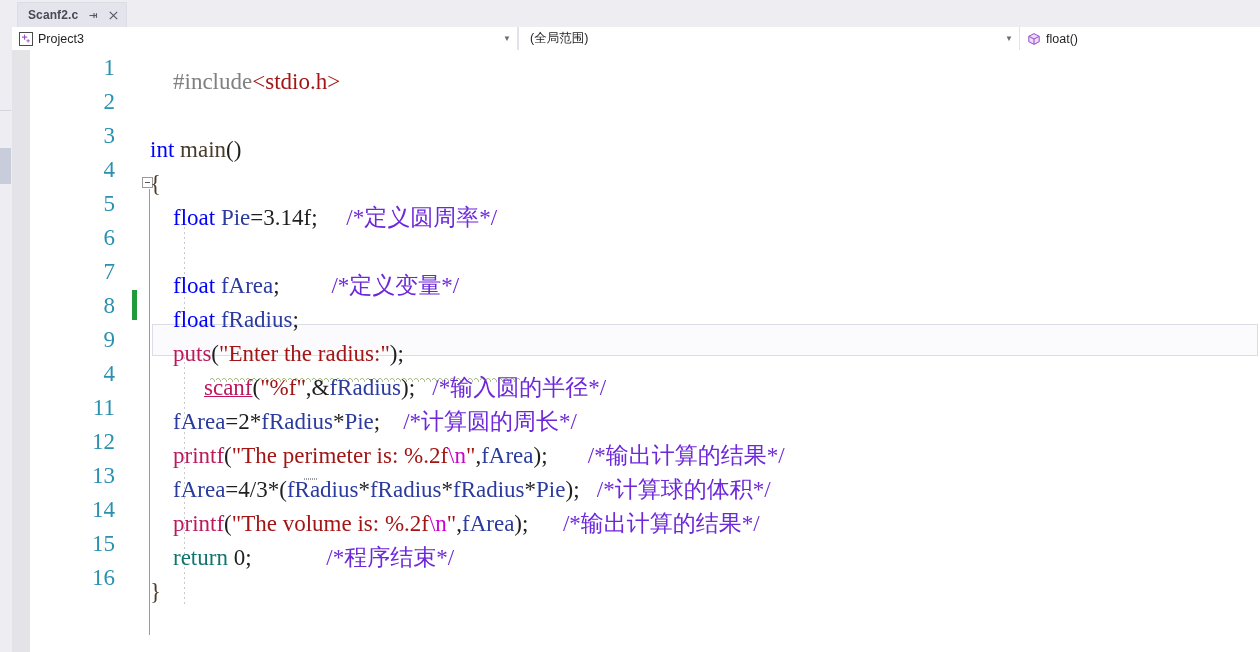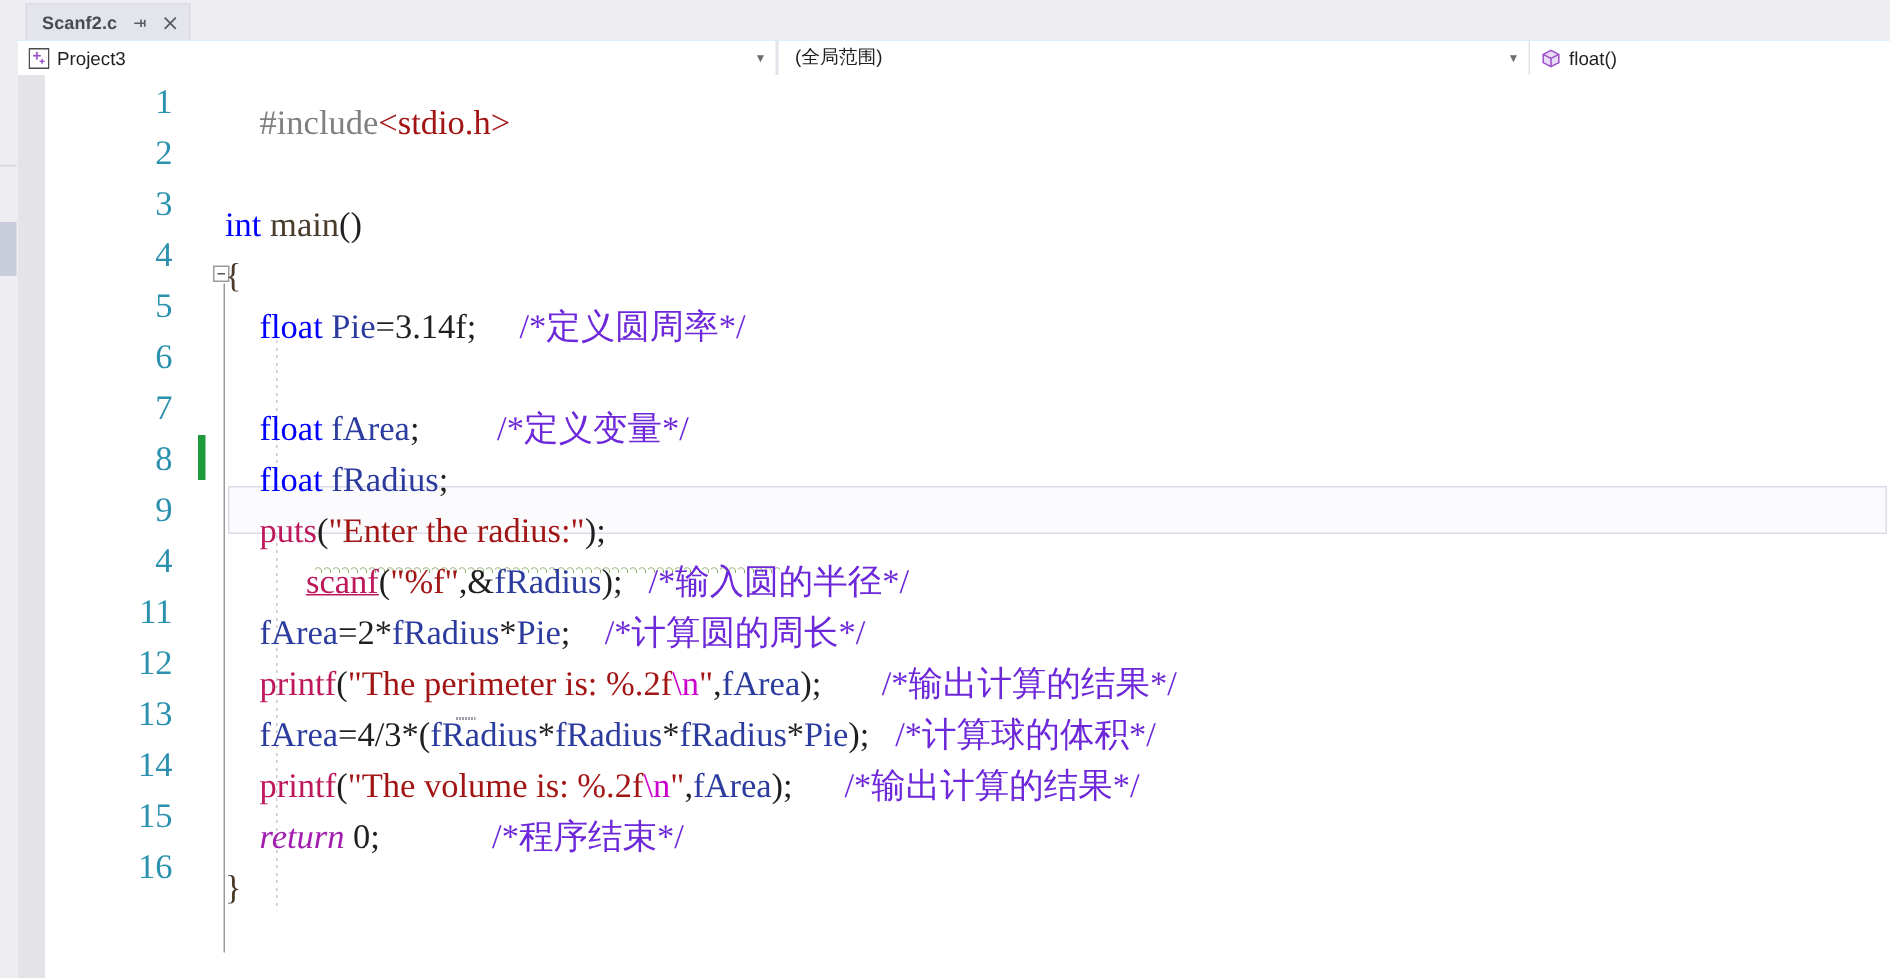--- a/index.html
+++ b/index.html
@@ -111,21 +111,21 @@
     position:absolute;left:138px;top:18px;
     font-family:"Liberation Serif","DejaVu Serif",serif;
     font-size:23px;line-height:28px;white-space:pre;
     color:#1f1f1f;
   }
 
   
   .k-pre{color:#808080;}        
   .k-inc{color:#a31515;}        
   .k-type{color:#0000ff;}       
-  .k-kw{color:#a21caf;font-style:italic;}         
+  .k-kw{color:#0f766e;}         
   .k-fn{color:#be185d;}         
   .k-var{color:#2b3b9e;}        
   .k-str{color:#a31515;}        
   .k-esc{color:#cc00cc;}        
   .k-num{color:#1f1f1f;}
   .k-punct{color:#1f1f1f;}
   .k-cmt{color:#6d28d9;}        
   .k-id{color:#4a3b2a;}         
 
   .underline-fn{text-decoration:underline;text-decoration-thickness:1px;margin-left:31px;}

